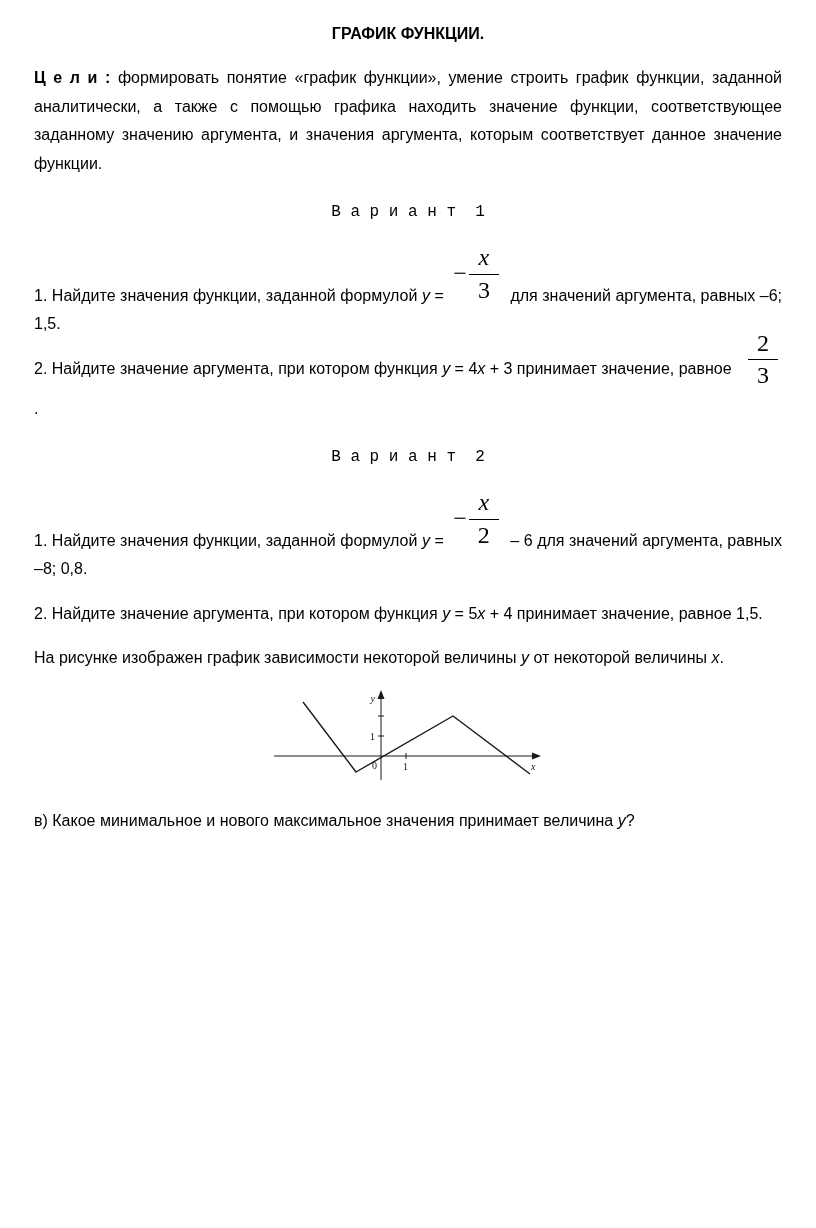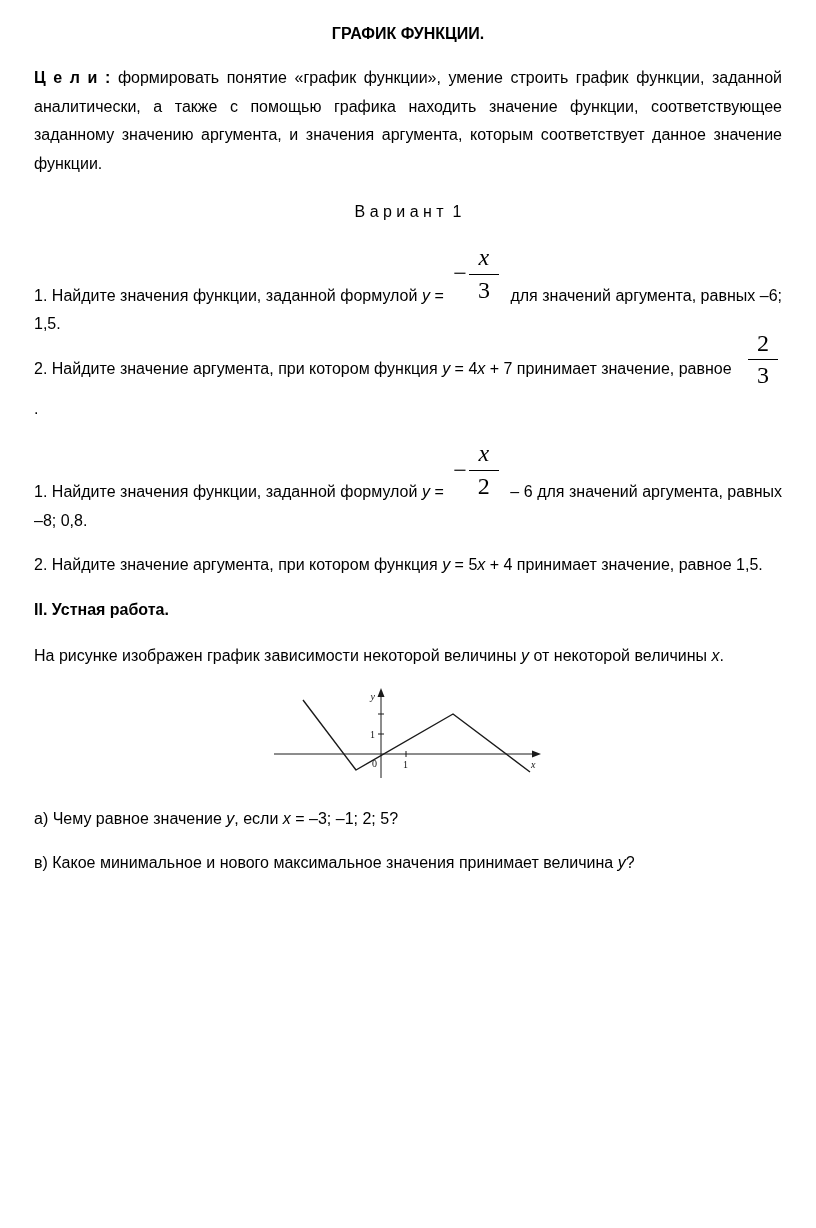--- a/index.html
+++ b/index.html
@@ -8,21 +8,21 @@
     font-family:"Liberation Sans",sans-serif;font-size:16px;
     padding:20px 34px 12px;box-sizing:border-box;overflow:hidden;
   }
   p{margin:0 0 16px;line-height:1.78;text-align:justify;}
   .center{text-align:center;}
   .bold{font-weight:700;}
   .pre{white-space:pre;}
   .it{font-style:italic;}
   .title{margin-bottom:16px;}
   .sec{margin:4px 0 18px;}
-  .varh{margin:20px 0 16px;}
+  .varh{margin:20px 0 16px;font-family:Liberation Mono, monospace;}
   .period-line{margin-top:-4px;}
   
   .frac{
     display:inline-block;overflow:hidden;vertical-align:-4px;margin:0 7px 0 5px;
     font-family:"Liberation Serif",serif;font-size:24px;line-height:1.12;color:#000;
   }
   .frac-inner{display:flex;align-items:center;}
   .frac-sign{margin-right:2px;}
   .frac-stack{display:flex;flex-direction:column;align-items:center;}
   .frac-num{padding:1px 9px 3px;}
@@ -47,43 +47,43 @@
   <p class="center pre varh">В а р и а н т  1</p>
 
   <p><span>1. Найдите значения функции, заданной формулой </span><span class="it">у</span><span> = </span><span class="frac"><span class="frac-inner">
           <span class="frac-sign">−</span>
           <span class="frac-stack">
             <span class="frac-num it">x</span>
             <span class="frac-den">3</span>
           </span>
         </span></span><span> для значений аргумента, равных –6; 1,5.</span></p>
 
-  <p><span>2. Найдите значение аргумента, при котором функция </span><span class="it">у</span><span> = 4</span><span class="it">х</span><span> + 7 принимает значение, равное </span><span class="frac frac-float">
+  <p><span>2. Найдите значение аргумента, при котором функция </span><span class="it">у</span><span> = 4</span><span class="it">х</span><span> + 3 принимает значение, равное </span><span class="frac frac-float">
         <span class="frac-inner">
           <span class="frac-stack">
             <span class="frac-num">2</span>
             <span class="frac-den">3</span>
           </span>
         </span>
       </span></p>
 
   <p class="period-line"><span>.</span></p>
 
+  <p class="center pre varh">В а р и а н т  2</p>
 
   <p><span>1. Найдите значения функции, заданной формулой </span><span class="it">у</span><span> = </span><span class="frac"><span class="frac-inner">
           <span class="frac-sign">−</span>
           <span class="frac-stack">
             <span class="frac-num it">x</span>
             <span class="frac-den">2</span>
           </span>
         </span></span><span> – 6 для значений аргумента, равных –8; 0,8.</span></p>
 
   <p><span>2. Найдите значение аргумента, при котором функция </span><span class="it">у</span><span> = 5</span><span class="it">х</span><span> + 4 принимает значение, равное 1,5.</span></p>
 
-  <p class="bold sec">II. Устная работа.</p>
 
   <p><span>На рисунке изображен график зависимости некоторой величины </span><span class="it">у</span><span> от некоторой величины </span><span class="it">х</span><span>.</span></p>
 
   <div class="figure">
     <svg width="280" height="100" viewBox="0 0 280 100">
       <g stroke="#1a1a1a" stroke-width="1">
         <line x1="6" y1="67" x2="266" y2="67"></line>
         <line x1="113" y1="7" x2="113" y2="91"></line>
         <line x1="110" y1="27" x2="116" y2="27"></line>
         <line x1="110" y1="47" x2="116" y2="47"></line>
@@ -94,19 +94,18 @@
       <polyline fill="none" stroke="#1a1a1a" stroke-width="1.4" stroke-linejoin="round" points="35,13 88,83 185,27 262,85"></polyline>
       <text class="glbl git" x="107" y="13" text-anchor="end">y</text>
       <text class="glbl git" x="263" y="81">x</text>
       <text class="glbl" x="109" y="80" text-anchor="end">0</text>
       <text class="glbl" x="107" y="51" text-anchor="end">1</text>
       <text class="glbl" x="135" y="81">1</text>
     </svg>
   </div>
 
 
-  <p><span>а) Чему равное значение </span><span class="it">у</span><span>, если </span><span class="it">х</span><span> = –3; –1; 2; 5?</span></p>
 
 
   <p><span>в) Какое минимальное и нового максимальное значения принимает величина </span><span class="it">у</span><span>?</span></p>
 
 
 </div>
 
 </body></html>

